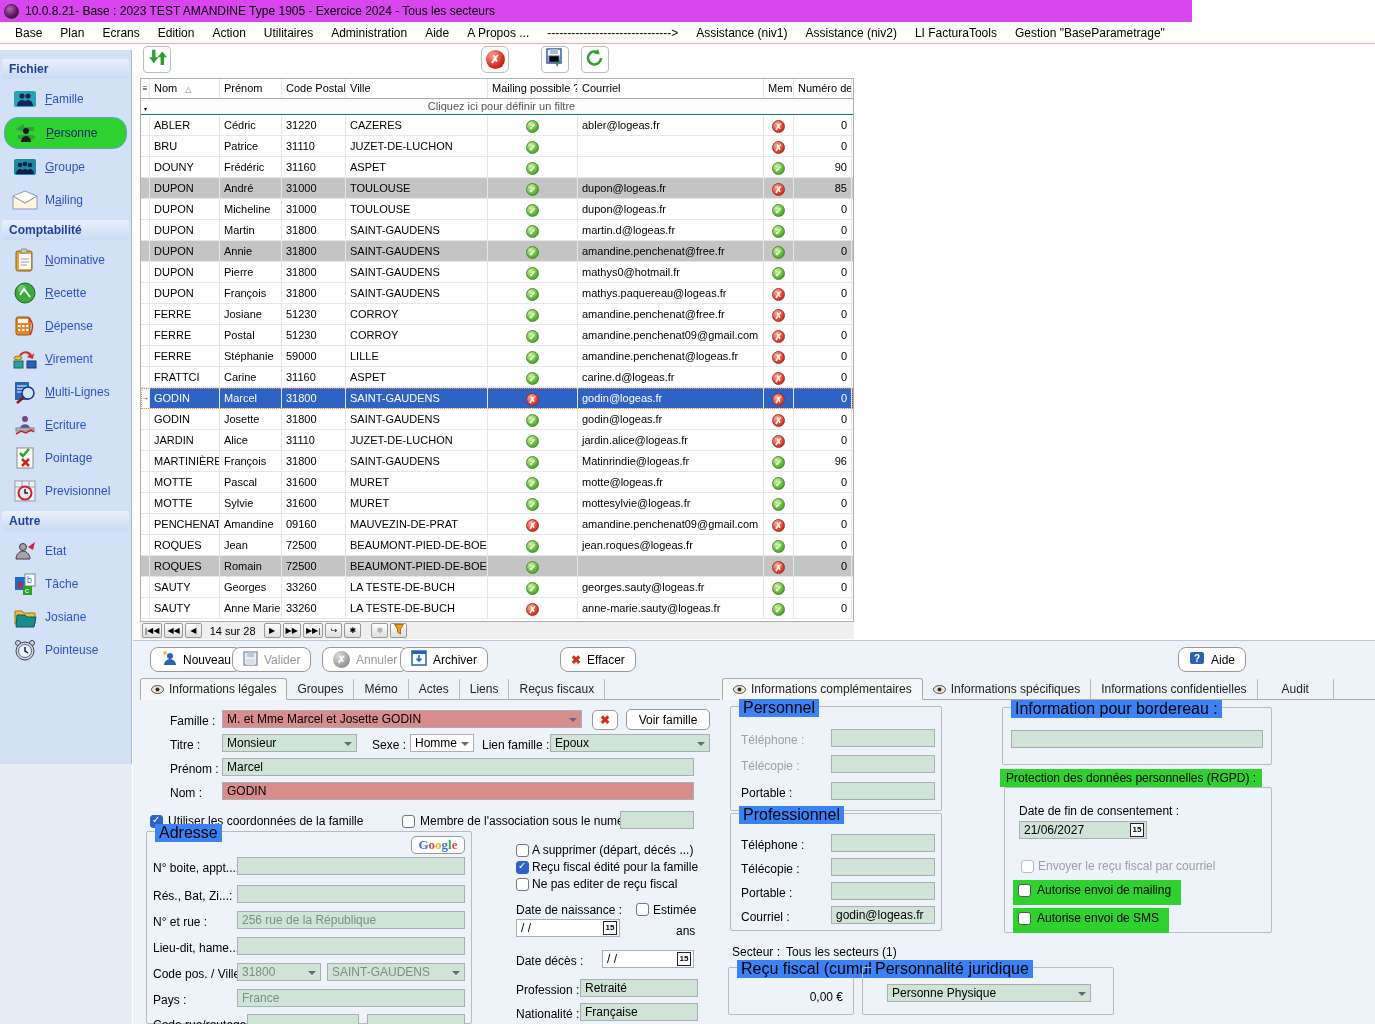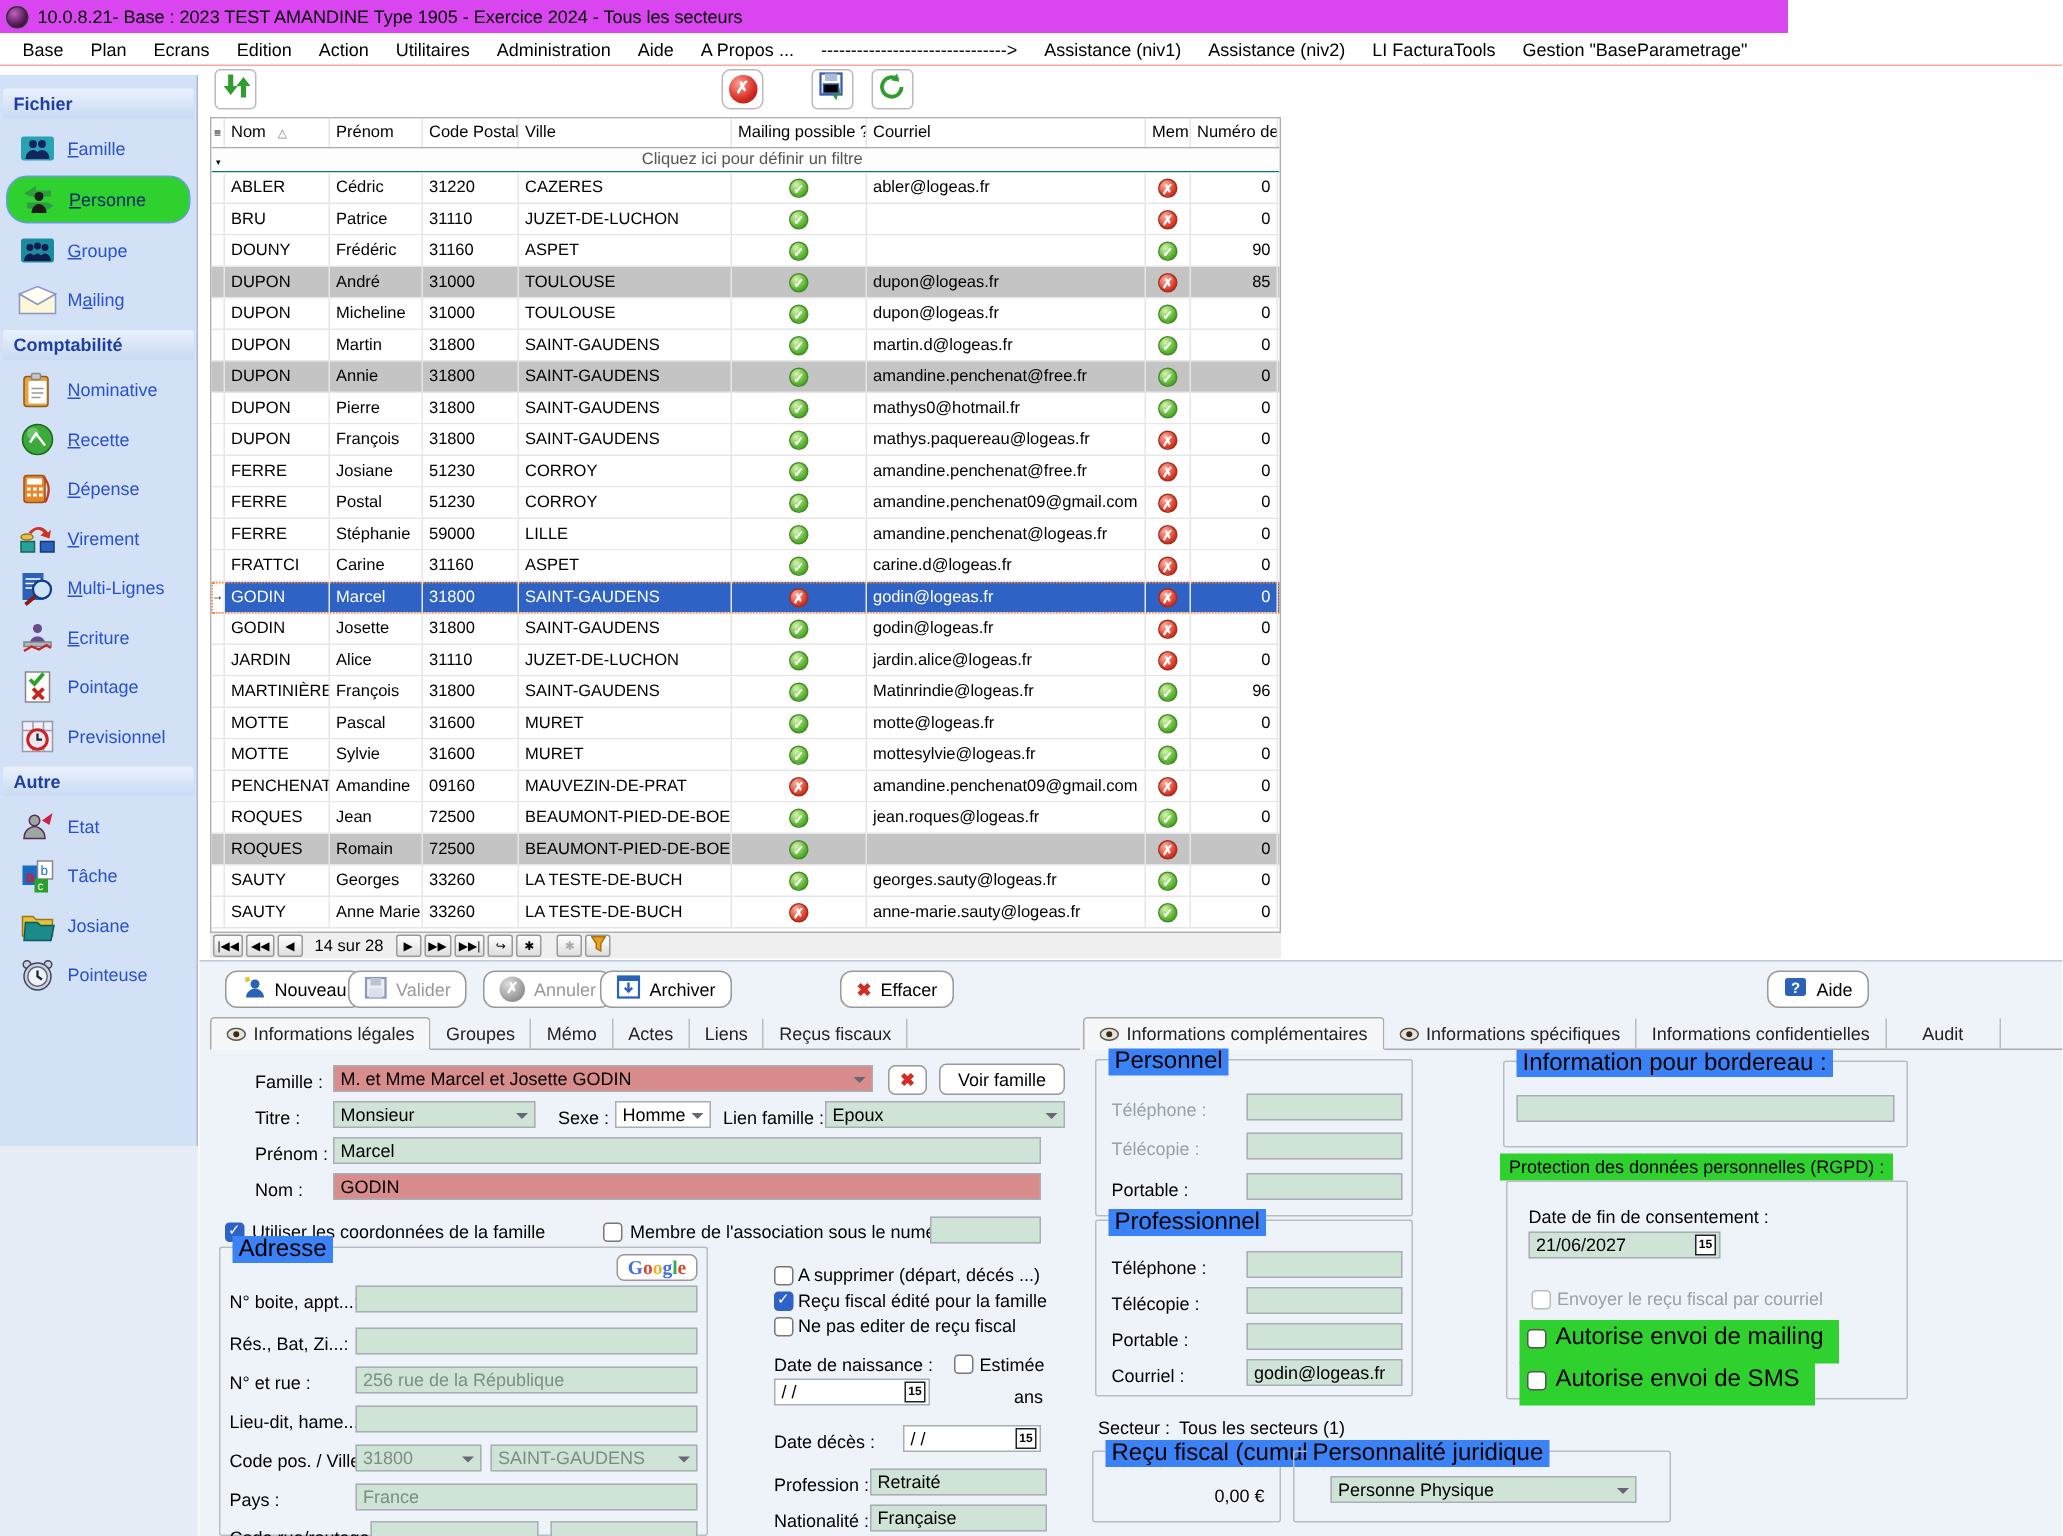--- a/index.html
+++ b/index.html
@@ -69,21 +69,21 @@
 .fld.gtx{color:#7d8d84}
 .combo{padding-right:4px}
 .combo::after{content:"";position:absolute;right:4px;top:7px;border:4px solid transparent;border-top-color:#667}
 .cb{position:absolute;width:13px;height:13px;border:1px solid #777;border-radius:3px;background:#fff}
 .cb.on{background:#2f62c8;border-color:#2f62c8}
 .cb.on::after{content:"✓";color:#fff;font-size:10px;position:absolute;left:1px;top:-2px}
 .cb.dim{border-color:#bbb}
 .gbox{position:absolute;border:1px solid #b9bdc3;border-radius:2px}
 .gleg{position:absolute;top:-8px;left:8px;background:#3b82f6;padding:0 4px;font-size:16px;white-space:nowrap}
 .gtag{position:absolute;background:#2fd12f;padding:2px 6px;font-size:12px;white-space:nowrap}
-.gchk{position:absolute;background:#2fd12f;display:flex;align-items:center;gap:6px;padding:3px 10px 8px 5px;font-size:16px;white-space:nowrap}
+.gchk{position:absolute;background:#2fd12f;display:flex;align-items:center;gap:6px;padding:3px 10px 8px 5px;font-size:12px;white-space:nowrap}
 .gchk .box{width:13px;height:13px;border:1px solid #555;border-radius:3px;background:#fff;flex:none}
 .cal{display:inline-block;width:14px;height:14px;border:1px solid #223;background:#fff;font-size:8px;font-weight:bold;line-height:12px;text-align:center;vertical-align:middle}
 .sbtn{position:absolute;border:1px solid #999;border-radius:5px;background:#fff;display:flex;align-items:center;justify-content:center;font-size:12px;cursor:default}
 .goog{font-weight:bold;font-size:13px;font-family:"Liberation Serif",serif}
 </style>
 </head>
 <body>
 
 <div id="titlebar">
   <span id="appicon"></span>

